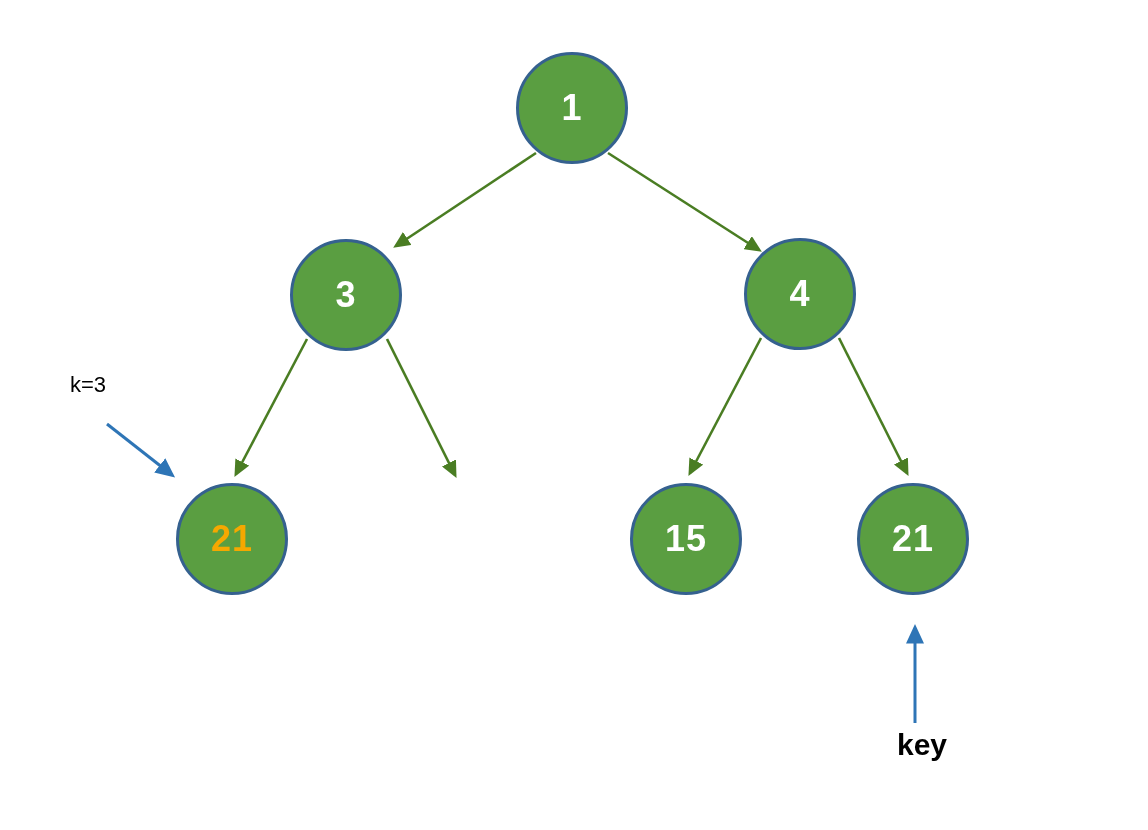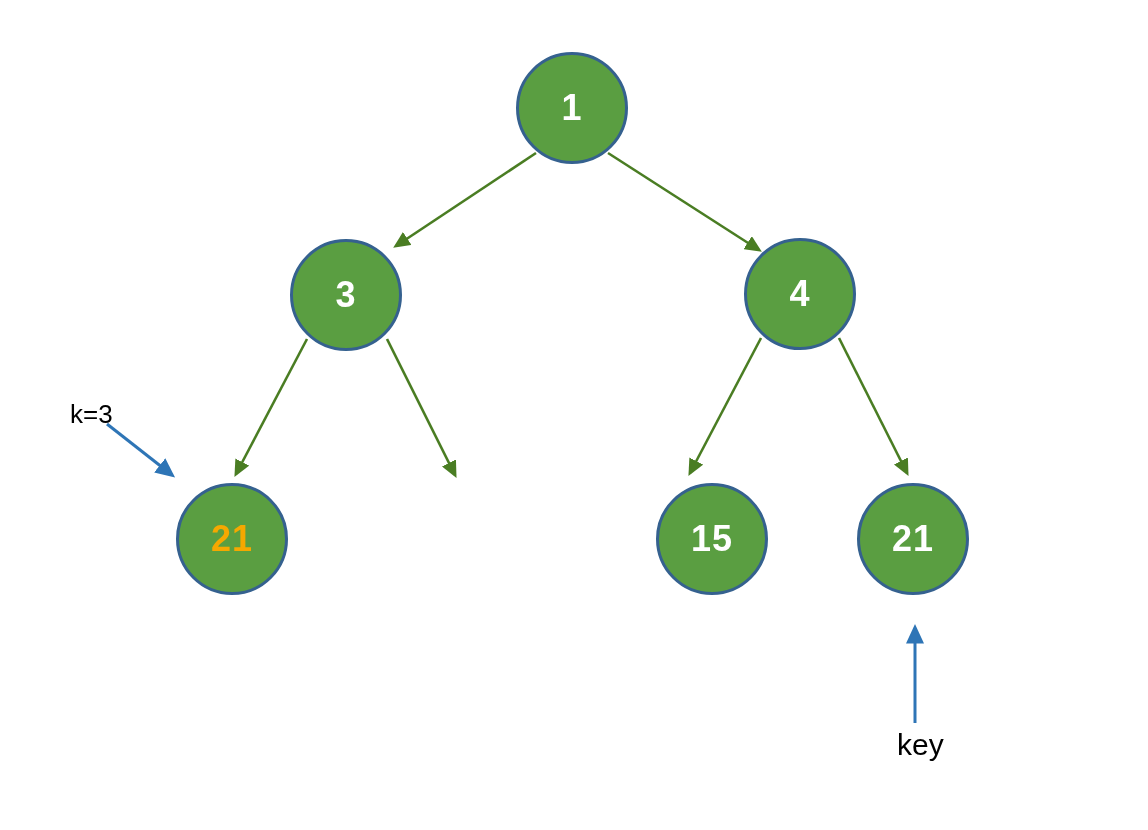--- a/index.html
+++ b/index.html
@@ -43,27 +43,28 @@
     color: #F5A800;
   }
   .anno-label {
     position: absolute;
     color: #000000;
     font-weight: 400;
     white-space: nowrap;
   }
   .label-k {
     left: 70px;
-    top: 399px;
-    font-size: 26px;
+    top: 372px;
+    font-size: 22px;
   }
   .label-key {
     left: 897px;
     top: 728px;
     font-size: 30px;
+    font-weight: bold;
   }
   .watermark {
     position: absolute;
     right: 8px;
     top: 781px;
     font-size: 21px;
     color: #C8C8C8;
     letter-spacing: 1px;
   }
 </style>
@@ -98,21 +99,21 @@
     </div>
   <div class="tree-node" style="left:290px; top:239px;">
       <span>3</span>
     </div>
   <div class="tree-node" style="left:744px; top:238px;">
       <span>4</span>
     </div>
   <div class="tree-node highlight" style="left:176px; top:483px;">
       <span>21</span>
     </div>
-  <div class="tree-node" style="left:656px; top:483px;">
+  <div class="tree-node" style="left:630px; top:483px;">
       <span>15</span>
     </div>
   <div class="tree-node" style="left:857px; top:483px;">
       <span>21</span>
     </div>
 
   <div class="anno-label label-k">k=3</div>
   <div class="anno-label label-key">key</div>
 
 

